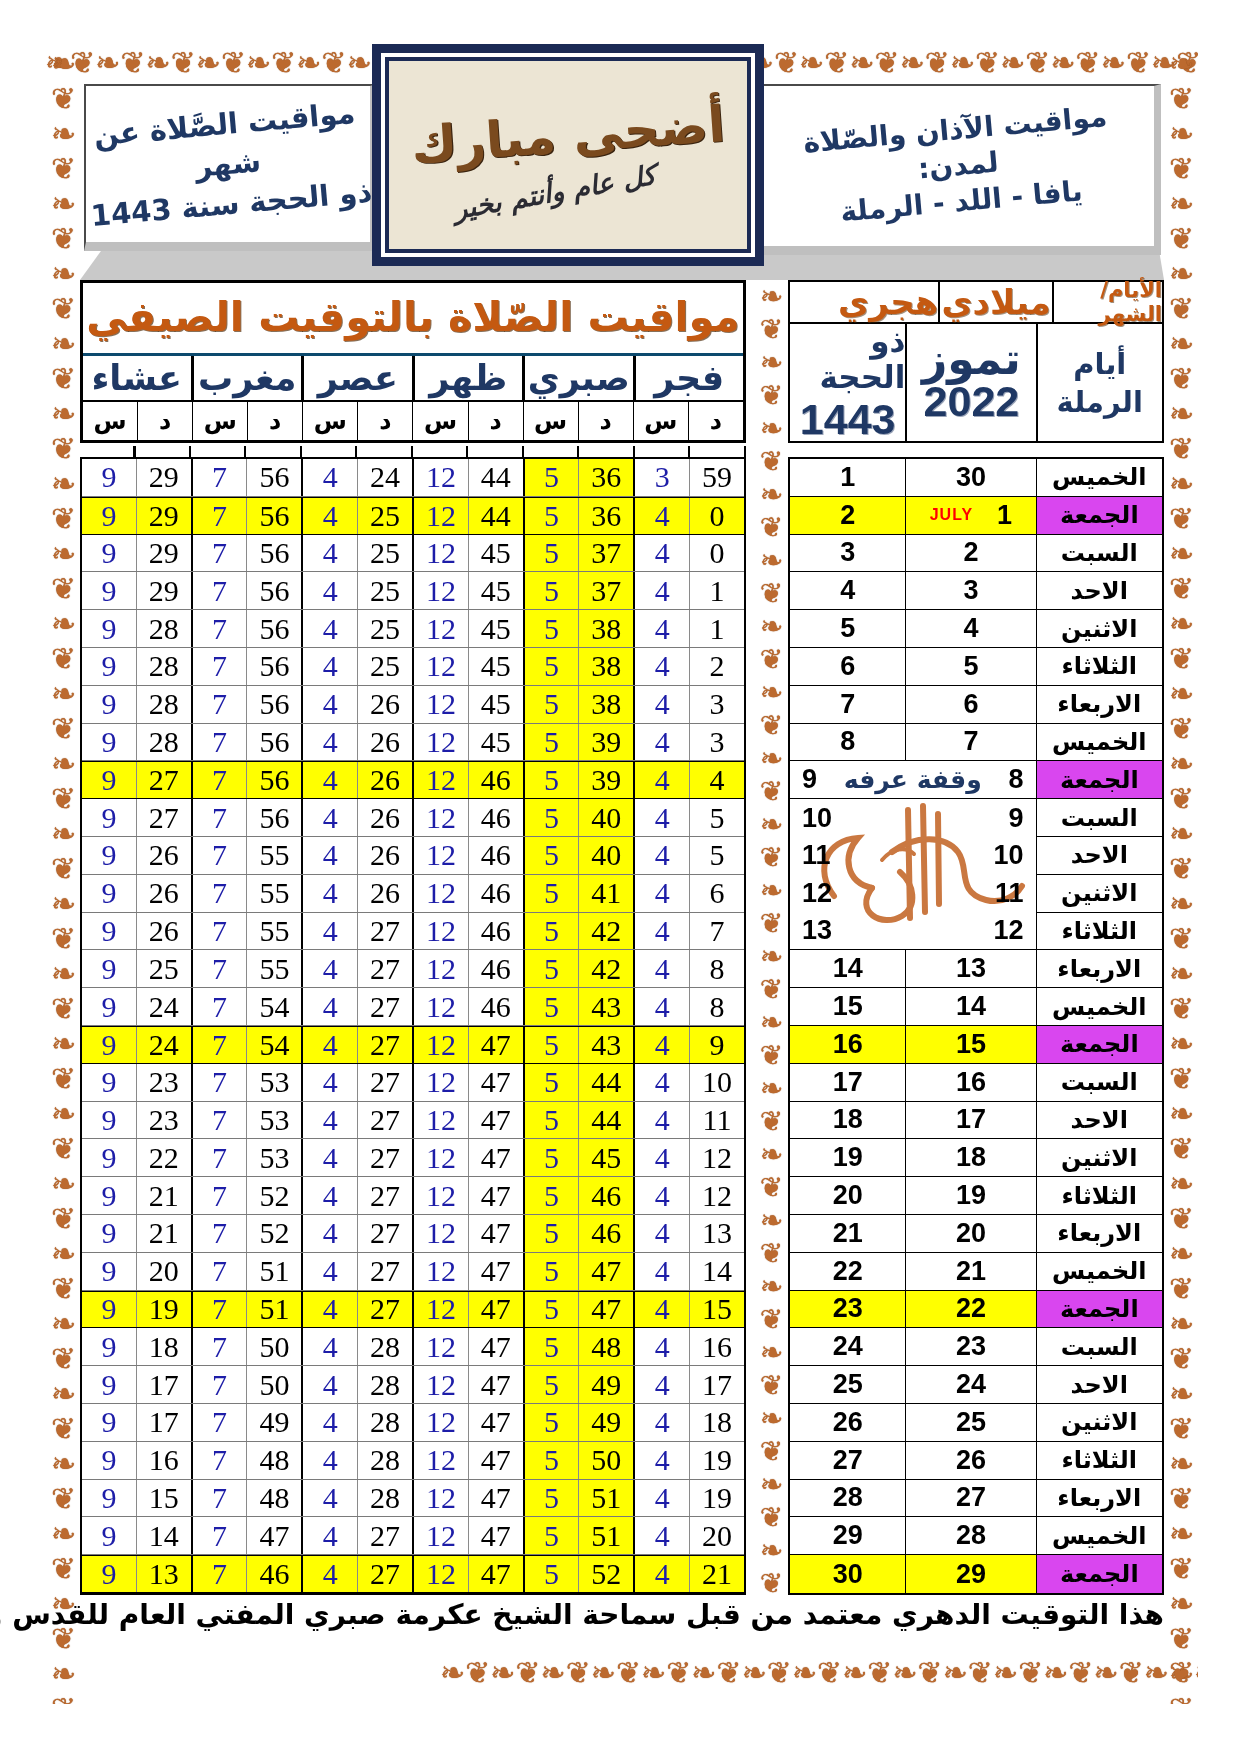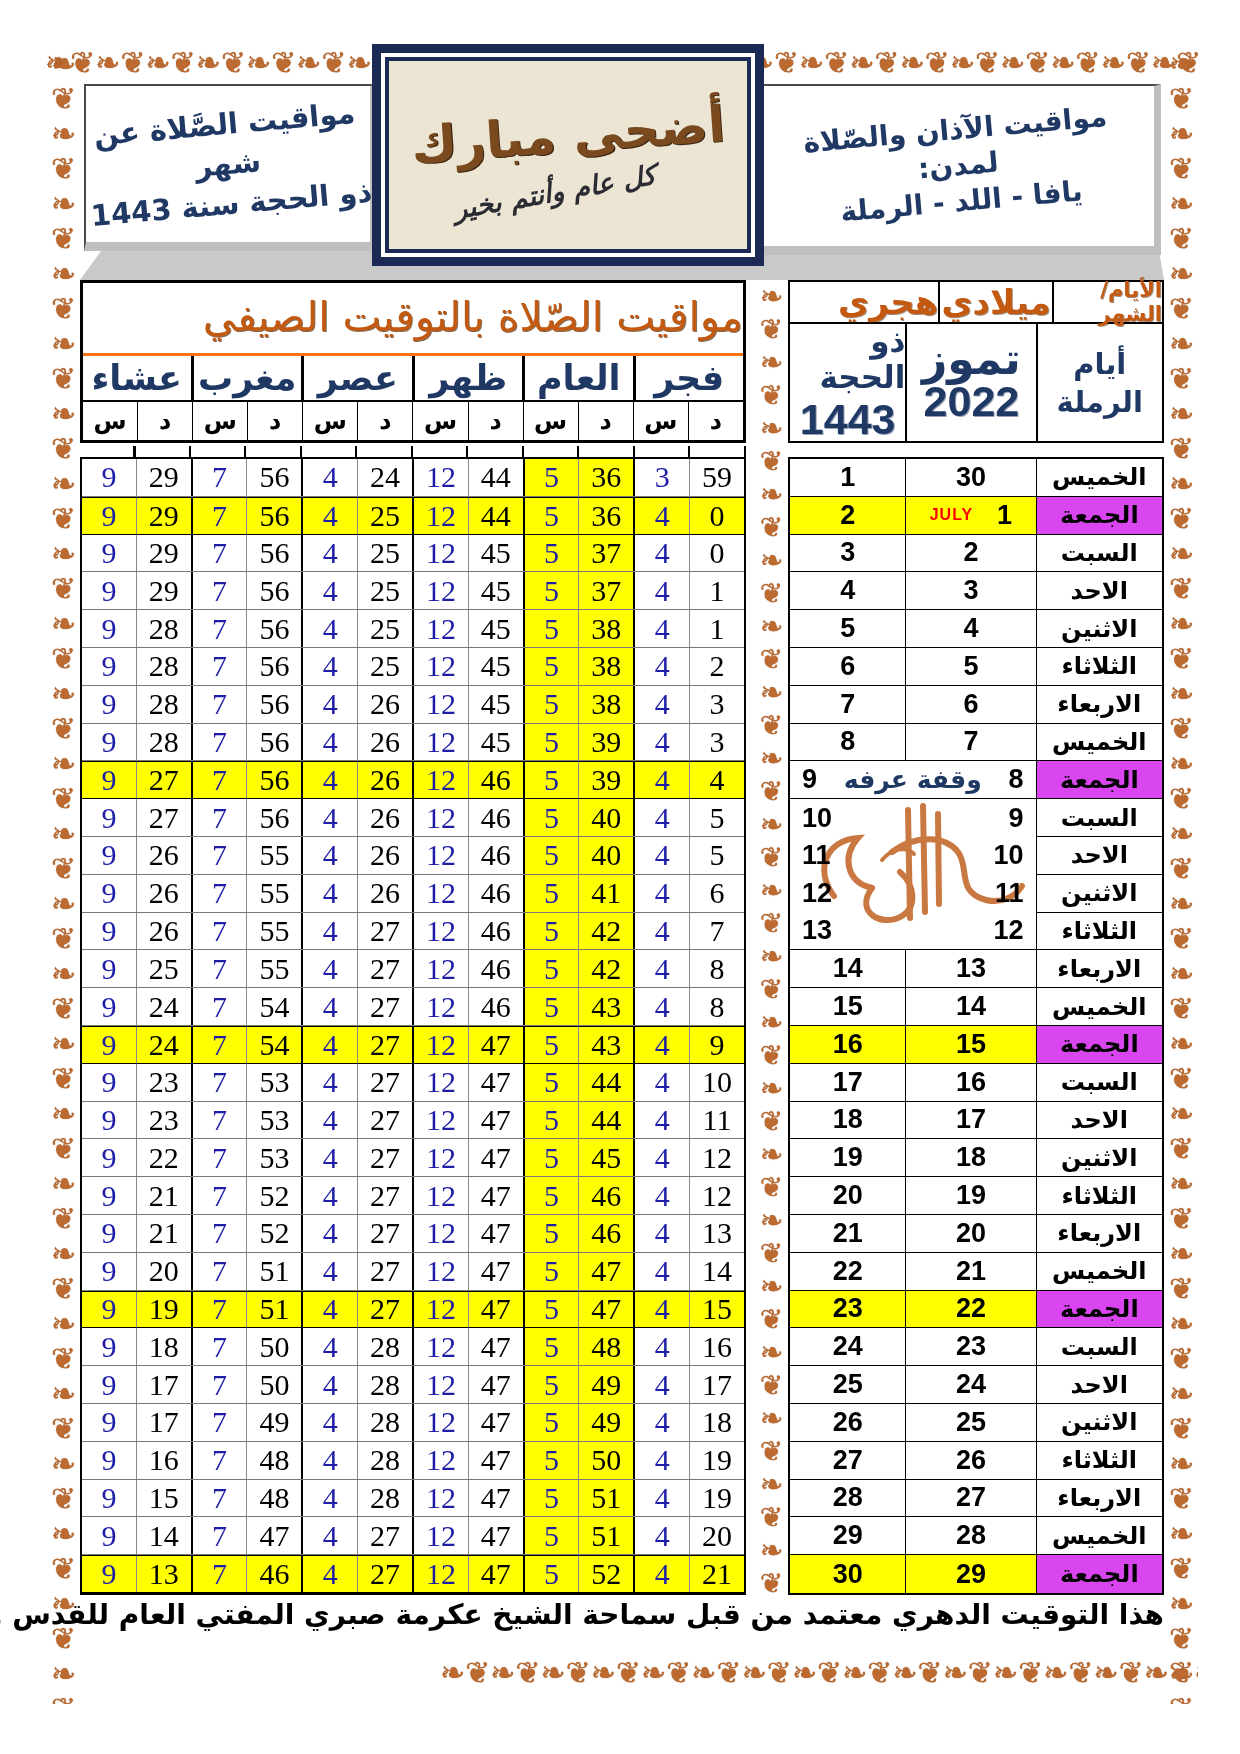--- a/index.html
+++ b/index.html
@@ -29,22 +29,22 @@
               background:#ece5d4;border:9px solid #1b2a55;
               box-shadow:inset 0 0 0 4px #fff,inset 0 0 0 8px #1b2a55;
               display:flex;flex-direction:column;justify-content:center;align-items:center;}
   .callig1{direction:rtl;color:#7a4a1e;font-weight:bold;font-size:50px;
            text-shadow:1px 1px 0 #3a2410;transform:rotate(-4deg);}
   .callig2{direction:rtl;color:#2b2b33;font-weight:bold;font-size:27px;font-style:italic;
            transform:rotate(-10deg) translateX(-14px);margin-top:10px;}
   
   .lt-header{position:absolute;left:80px;top:280px;width:666px;border:3px solid #000;
              box-sizing:border-box;background:#fff;}
-  .lt-title{height:70px;line-height:68px;direction:rtl;color:#c45911;
-            font-weight:normal;font-size:41px;border-bottom:3px solid #f97316;
+  .lt-title{height:70px;line-height:68px;text-align:center;direction:rtl;color:#c45911;
+            font-weight:bold;font-size:41px;border-bottom:3px solid #0c4a6e;
             text-shadow:1px 1px 0 rgba(70,35,0,.65);}
   .lt-prayers{display:flex;height:44px;border-bottom:2px solid #000;}
   .lt-pcell{flex:1;display:flex;align-items:center;justify-content:center;direction:rtl;
             color:#1f3864;font-weight:bold;font-size:35px;border-left:3px solid #000;}
   .lt-pcell:first-child{border-left:none;}
   .lt-sd{display:flex;height:38px;}
   .lt-sdcell{flex:1;display:flex;align-items:center;justify-content:center;
              font-weight:bold;font-size:24px;color:#000;border-left:1.5px solid #000;}
   .lt-sdcell:first-child{border-left:none;}
   .ticks{position:absolute;left:80px;top:446px;width:666px;height:11px;
@@ -139,21 +139,21 @@
     </div>
   </div>
 
   <div class="lt-header">
     <div class="lt-title">مواقيت الصّلاة بالتوقيت الصيفي</div>
     <div class="lt-prayers">
         <div class="lt-pcell">عشاء</div>
         <div class="lt-pcell">مغرب</div>
         <div class="lt-pcell">عصر</div>
         <div class="lt-pcell">ظهر</div>
-        <div class="lt-pcell">العام</div>
+        <div class="lt-pcell">صبري</div>
         <div class="lt-pcell">فجر</div>
       </div>
     <div class="lt-sd">
         <div class="lt-sdcell">س</div>
         <div class="lt-sdcell">د</div>
         <div class="lt-sdcell">س</div>
         <div class="lt-sdcell">د</div>
         <div class="lt-sdcell">س</div>
         <div class="lt-sdcell">د</div>
         <div class="lt-sdcell">س</div>

